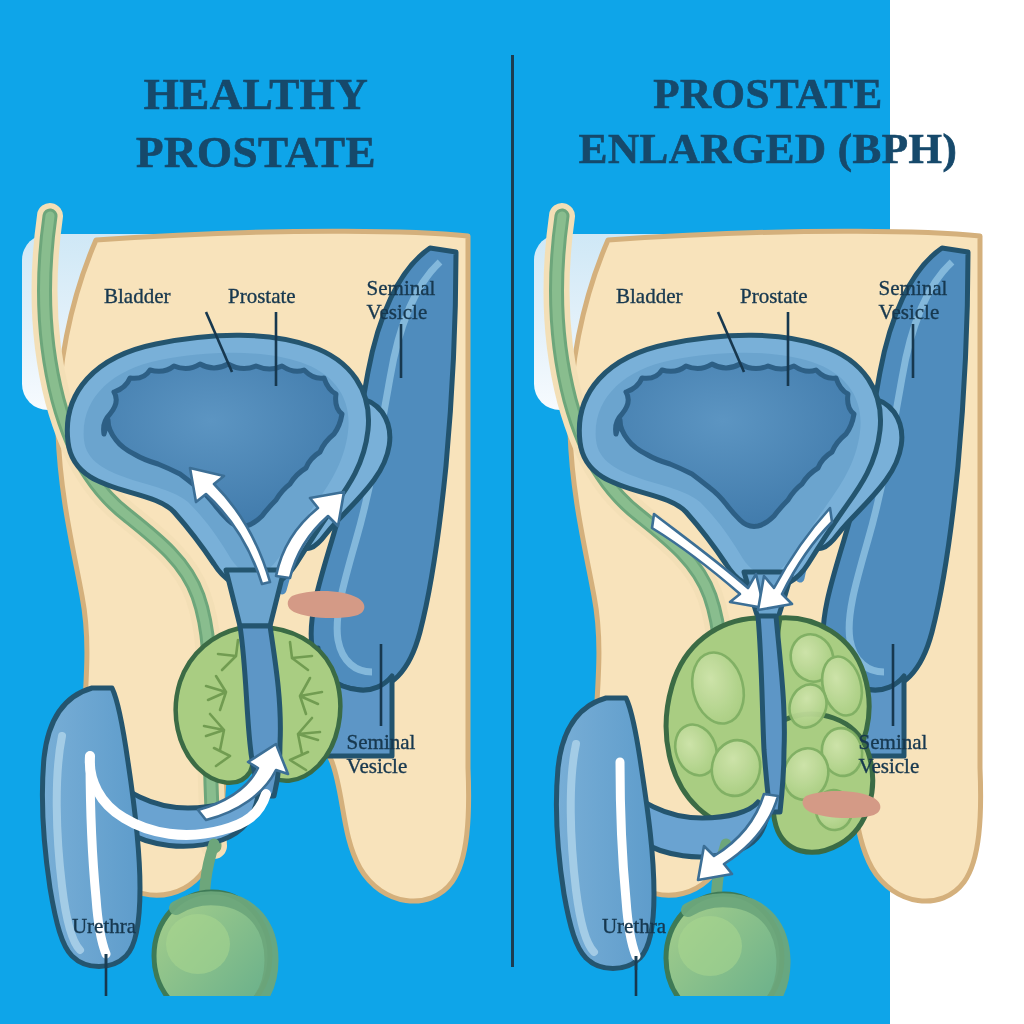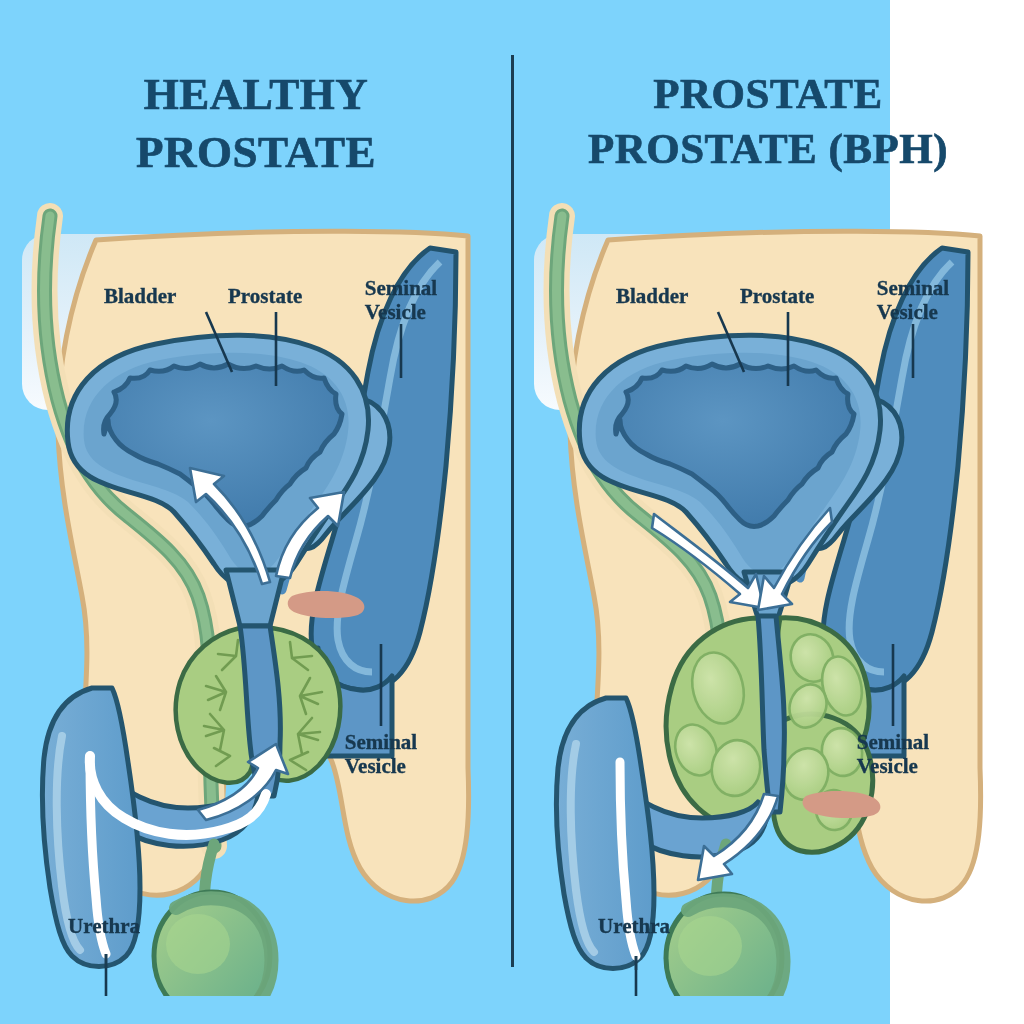--- a/index.html
+++ b/index.html
@@ -11,21 +11,21 @@
     width: 1024px;
     height: 1024px;
     font-family: "Liberation Serif", "DejaVu Serif", serif;
     overflow: hidden;
     position: relative;
   }
   #stage {
     position: relative;
     width: 890px;
     height: 1024px;
-    background: #7dd3fc;
+    background: #0ea5e9;
   }
   .panel {
     position: absolute;
     top: 0;
     width: 512px;
     height: 1024px;
   }
   #panel-left  { left: 0; }
   #panel-right { left: 512px; }
 
@@ -59,21 +59,21 @@
     left: 0;
     top: 196px;
     width: 512px;
     height: 800px;
   }
 
   .label {
     position: absolute;
     color: #17384f;
     font-family: "Liberation Serif", "DejaVu Serif", serif;
-    font-weight: bold;
+    font-weight: normal;
     font-size: 21px;
     line-height: 1.15;
     white-space: nowrap;
     -webkit-text-stroke: 0.35px #17384f;
   }
   .label.center { text-align: left; transform: translateX(-50%); }
 </style>
 </head>
 <body>
 
@@ -299,21 +299,21 @@
       <div>Seminal</div>
       <div>Vesicle</div>
     </div>
     <div class="label center" style="left:104px; top:914px;">Urethra</div>
   </div>
 
   <div class="panel" id="panel-right">
 
     <div class="panel-title" id="title-right">
       <div>PROSTATE</div>
-      <div>PROSTATE (BPH)</div>
+      <div>ENLARGED (BPH)</div>
     </div>
 
     <svg class="art" viewBox="0 0 512 800">
       <defs>
         <linearGradient id="abdGradR" x1="0" y1="0" x2="0" y2="1">
           <stop offset="0%" stop-color="#cfe8f6"></stop>
           <stop offset="55%" stop-color="#e4f1fa"></stop>
           <stop offset="100%" stop-color="#f7fbfe"></stop>
         </linearGradient>
         <radialGradient id="lumenGradR" cx="45%" cy="35%" r="72%">

